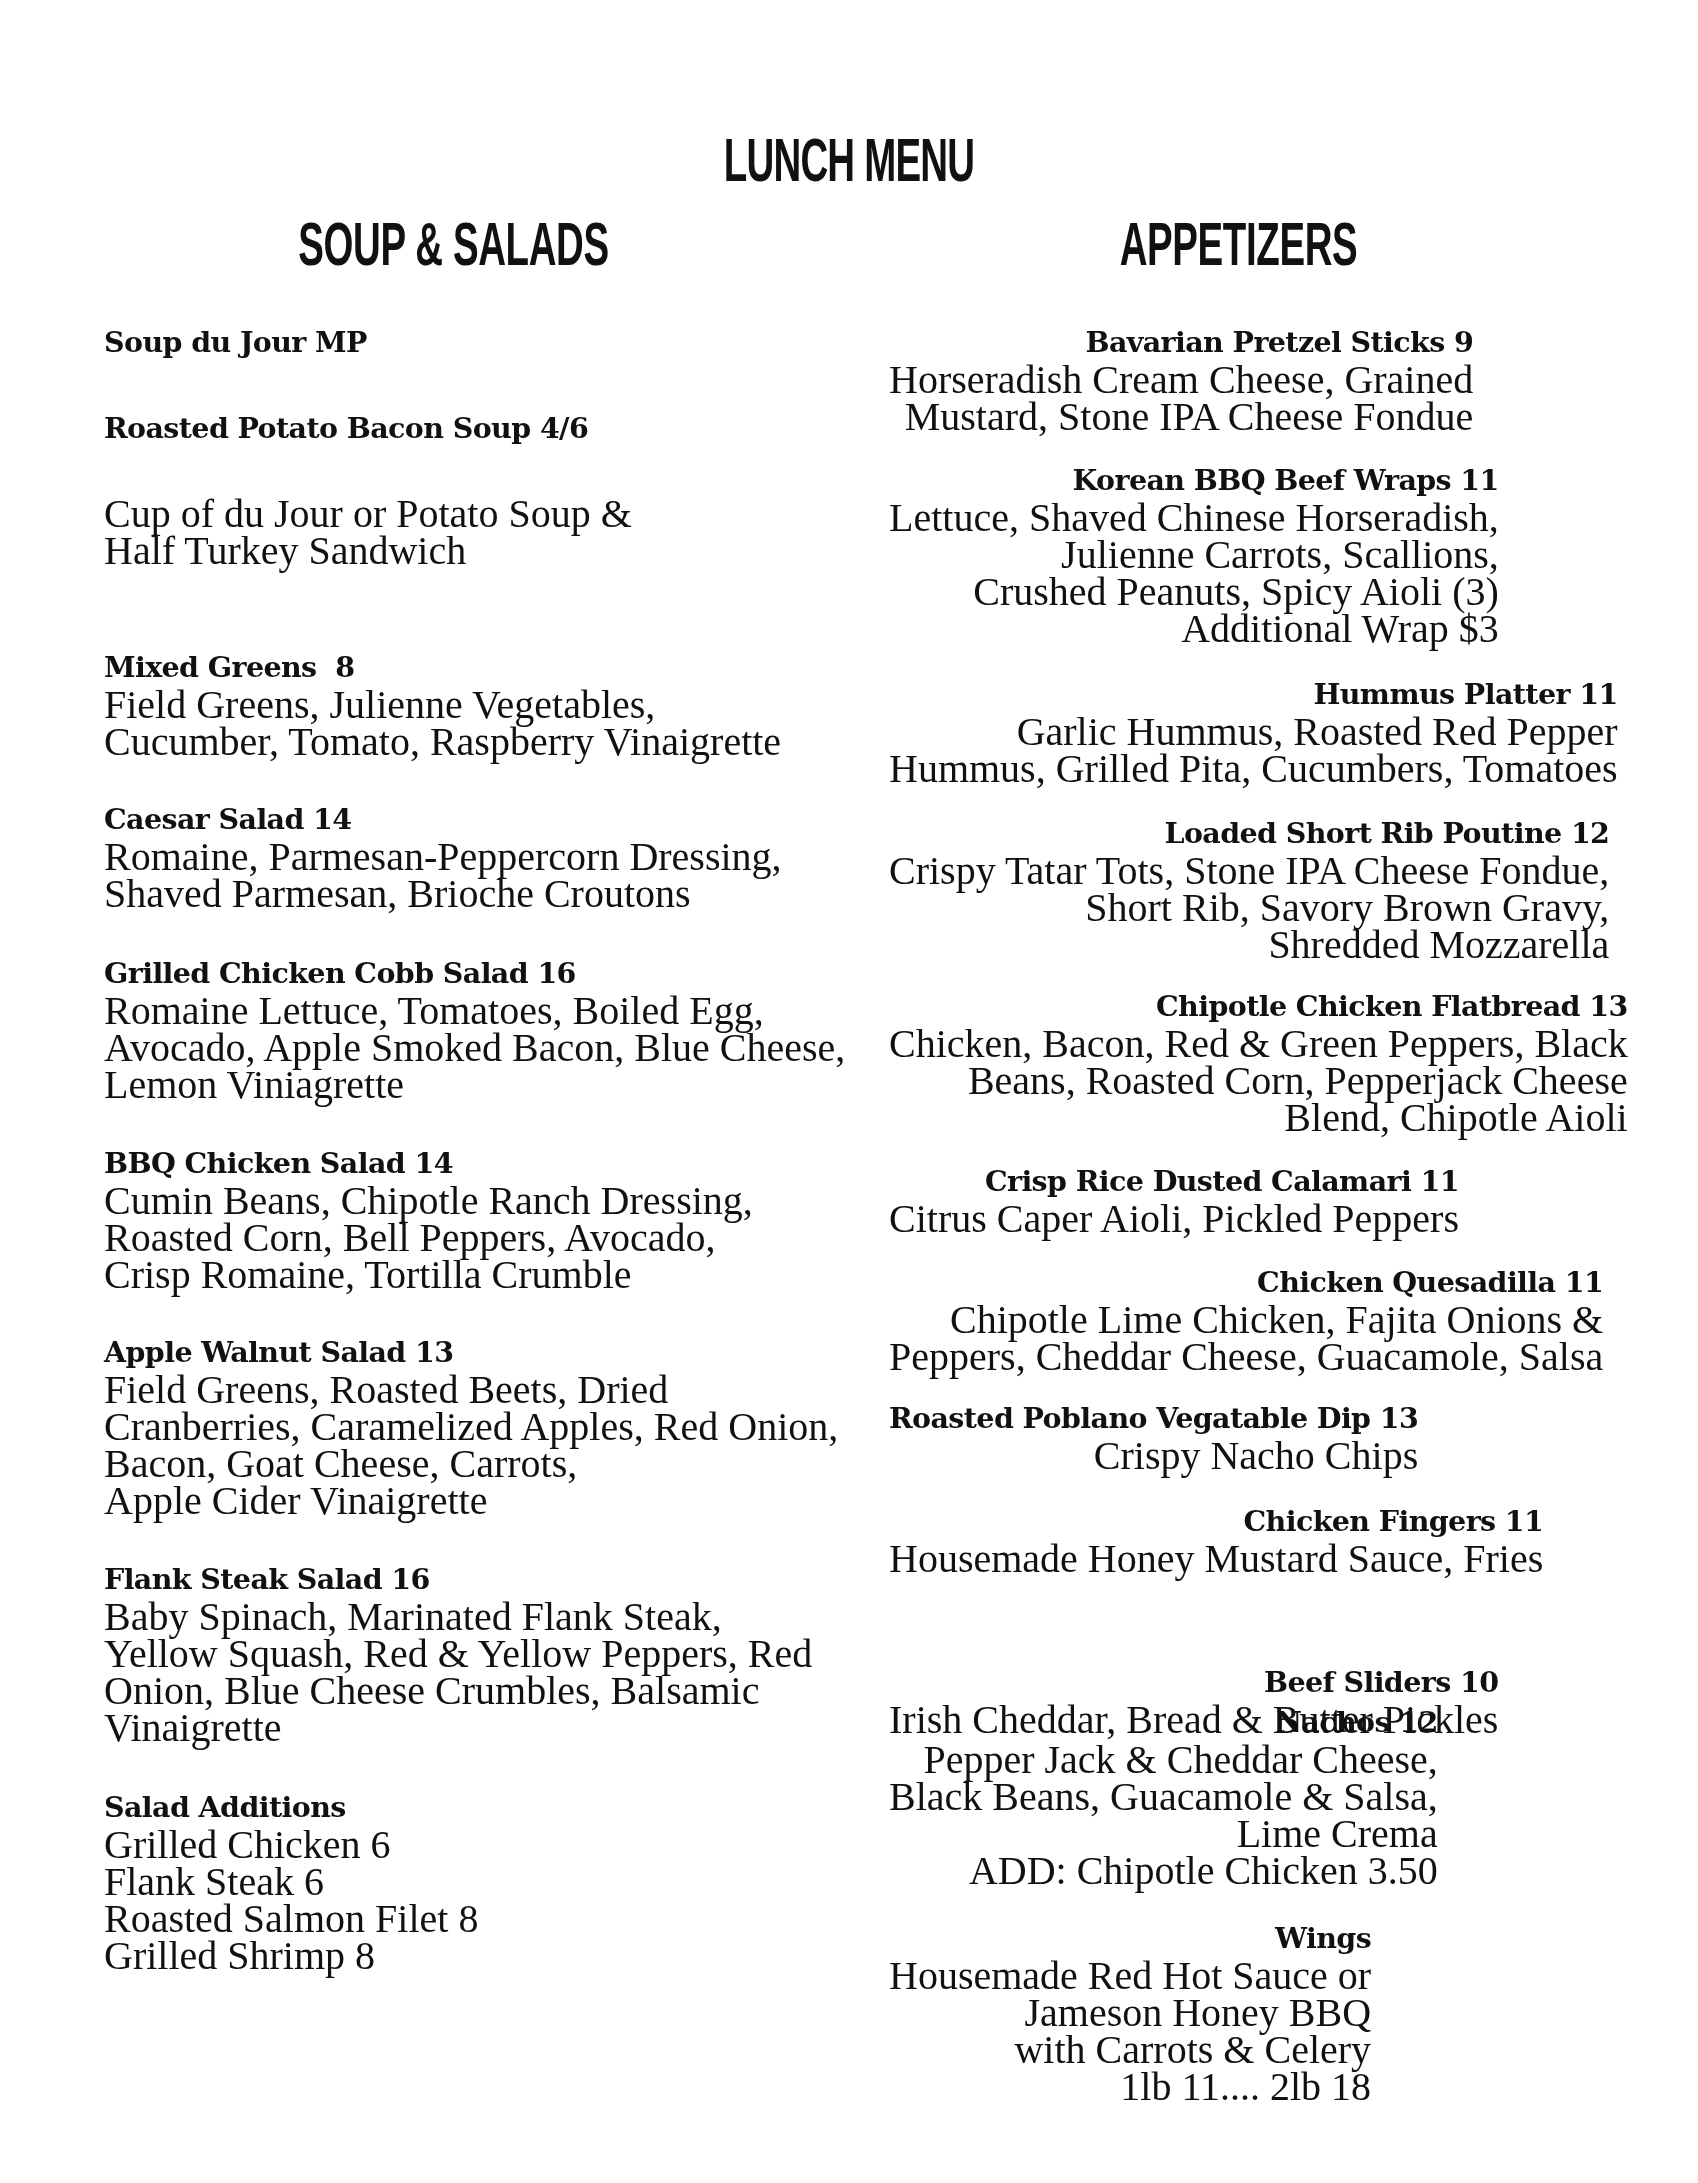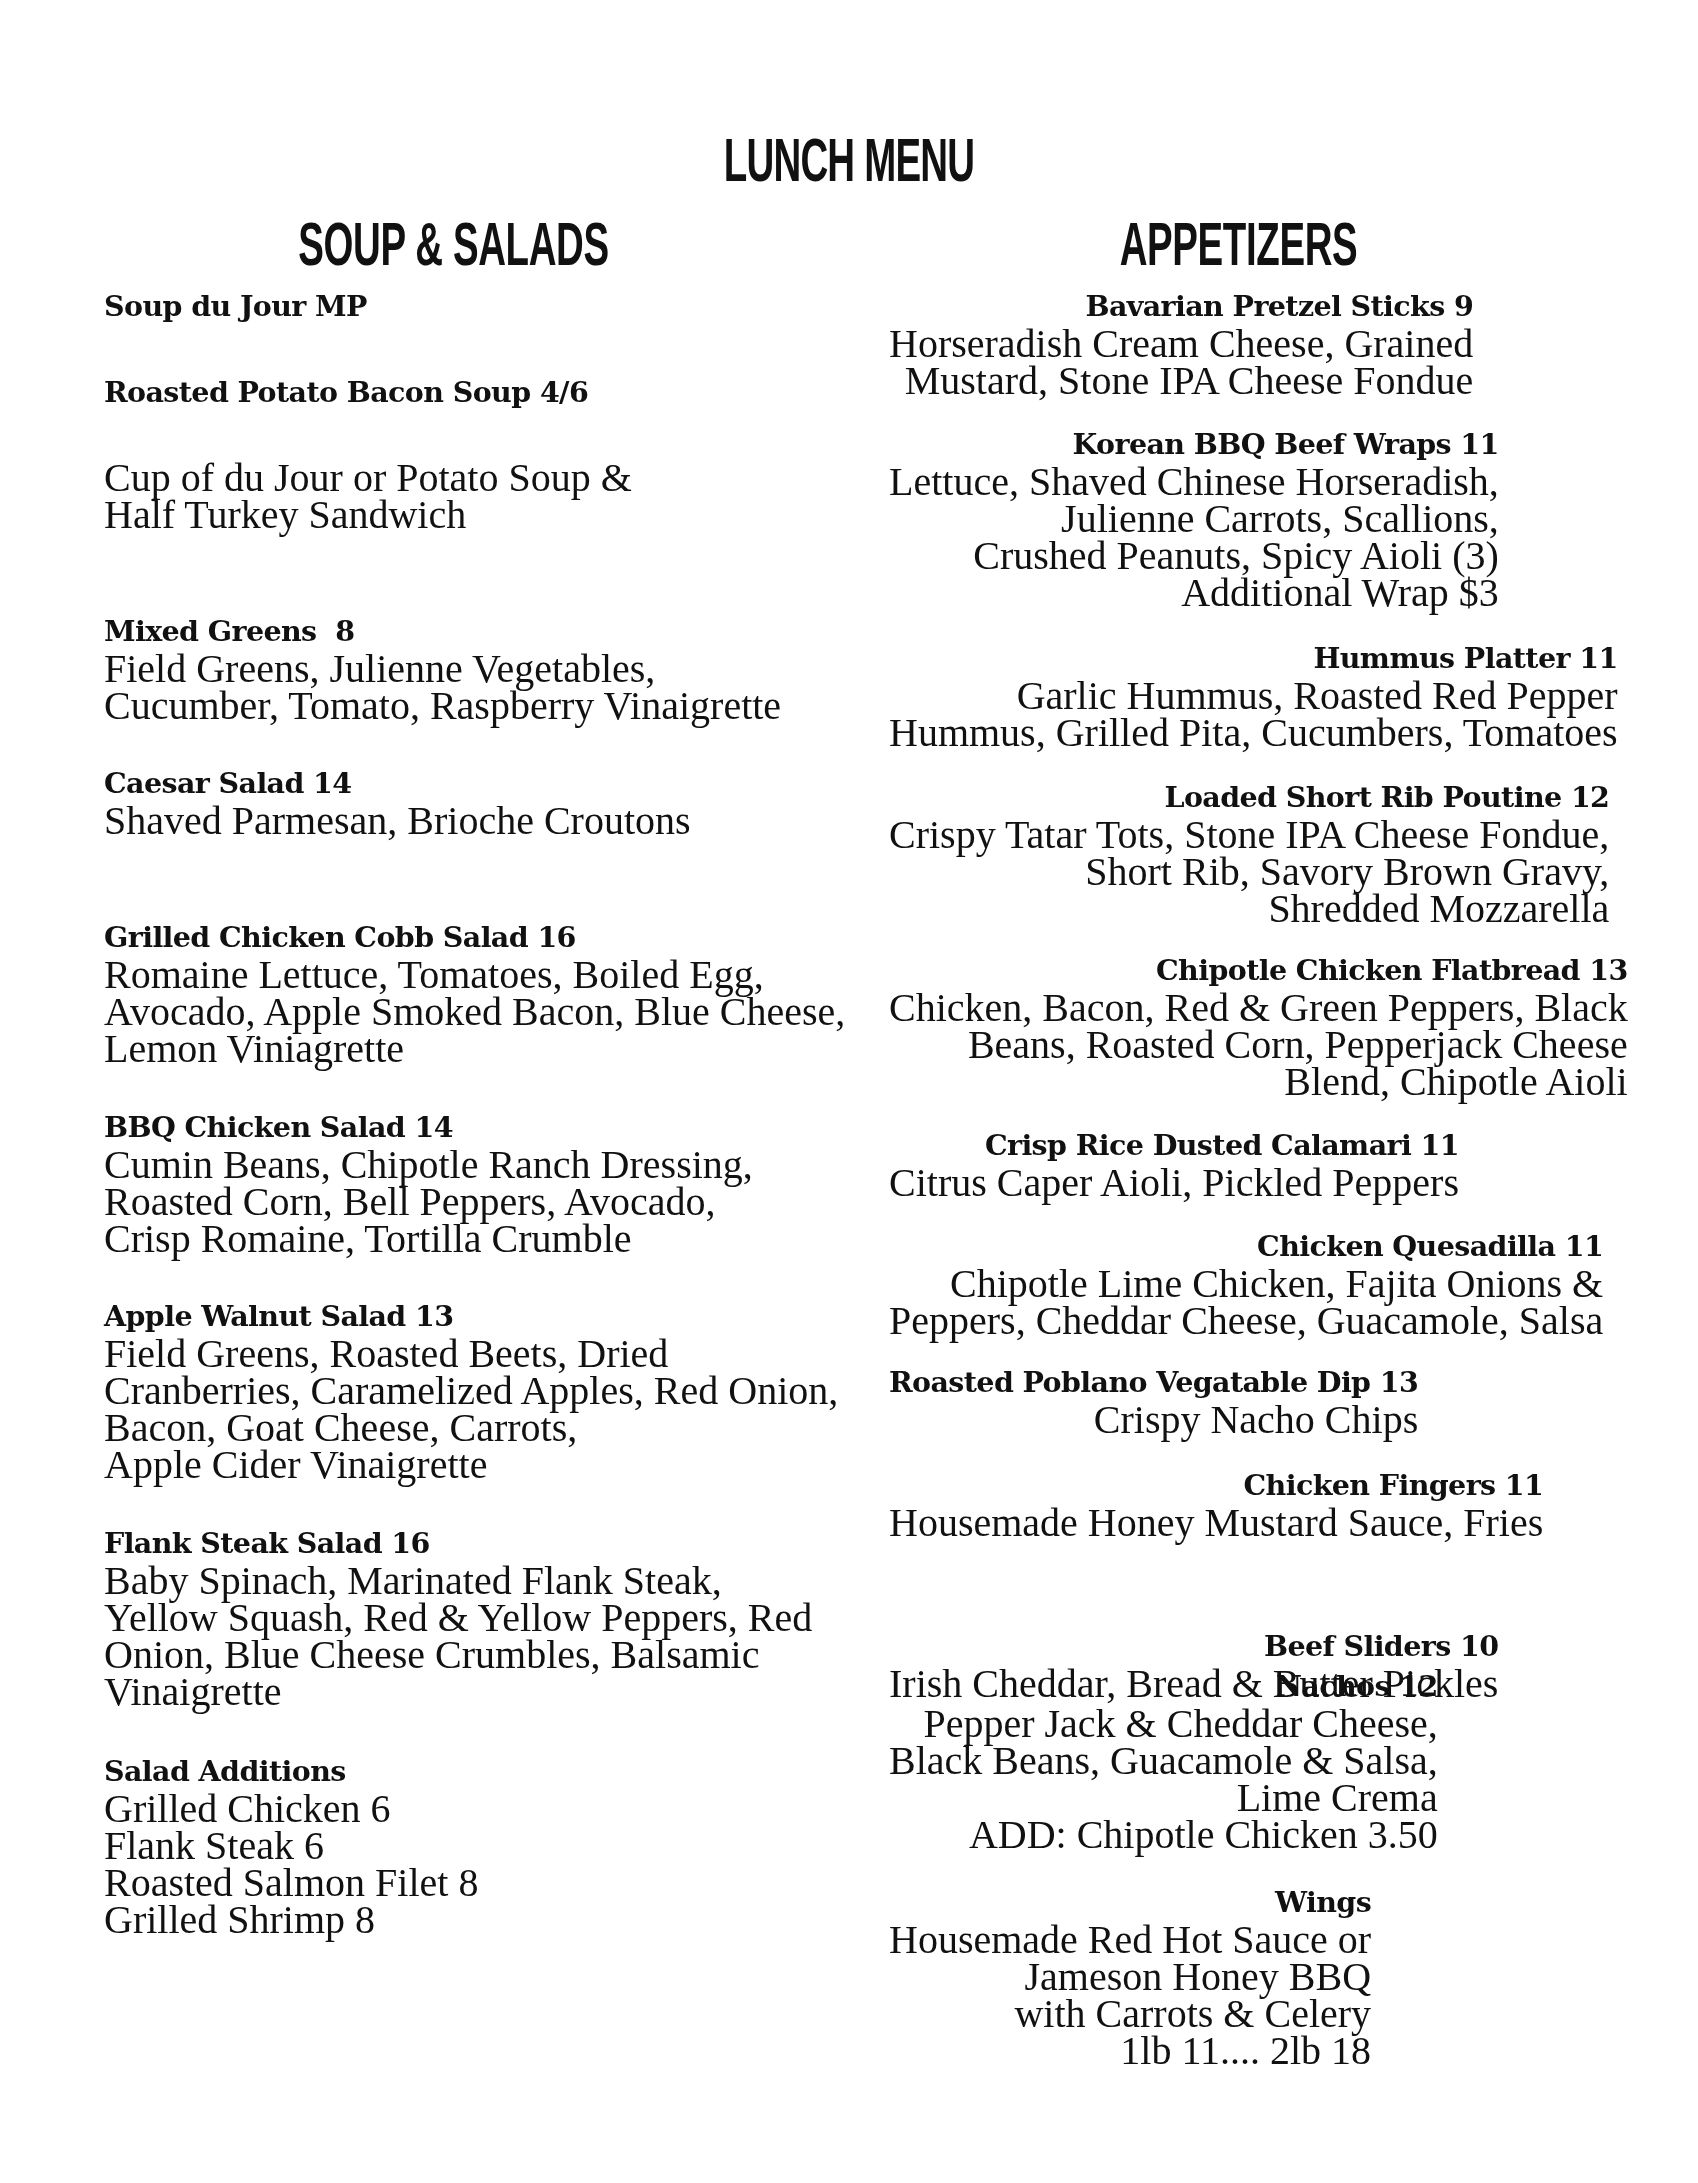--- a/index.html
+++ b/index.html
@@ -11,21 +11,21 @@
     transform: scaleX(0.62); transform-origin: center;
   }
   .section-head {
     position: absolute; top: 211px; text-align: center;
     font-family: "Liberation Sans", sans-serif; font-weight: bold;
     font-size: 62px; line-height: 65px; letter-spacing: -0.6px;
     transform: scaleX(0.62);
   }
   #head-left { left: 104px; width: 699px; transform-origin: center; }
   #head-right { left: 889px; width: 699px; transform-origin: center; }
-  .item { position: absolute; }
+  .item { position: absolute; margin-top: 36px; }
   .col-left .item { left: 104px; }
   .col-right .item { left: 889px; text-align: right; }
   .item-name {
     font-family: "DejaVu Serif", serif; font-weight: bold;
     font-size: 28.5px; line-height: 37px; white-space: pre; letter-spacing: -0.6px;
   }
   .item-line {
     font-family: "Liberation Serif", serif; font-weight: normal;
     font-size: 40px; line-height: 37px; white-space: pre;
   }
@@ -48,20 +48,21 @@
     <div class="item-line">Cup of du Jour or Potato Soup &amp;</div>
     <div class="item-line">Half Turkey Sandwich</div>
   </div>
   <div class="item" style="top:613px">
     <div class="item-name">Mixed Greens  8</div>
     <div class="item-line">Field Greens, Julienne Vegetables,</div>
     <div class="item-line">Cucumber, Tomato, Raspberry Vinaigrette</div>
   </div>
   <div class="item" style="top:765px">
     <div class="item-name">Caesar Salad 14</div>
+    <div class="item-line">Romaine, Parmesan-Peppercorn Dressing,</div>
     <div class="item-line">Shaved Parmesan, Brioche Croutons</div>
   </div>
   <div class="item" style="top:919px">
     <div class="item-name">Grilled Chicken Cobb Salad 16</div>
     <div class="item-line">Romaine Lettuce, Tomatoes, Boiled Egg,</div>
     <div class="item-line">Avocado, Apple Smoked Bacon, Blue Cheese,</div>
     <div class="item-line">Lemon Viniagrette</div>
   </div>
   <div class="item" style="top:1109px">
     <div class="item-name">BBQ Chicken Salad 14</div>

